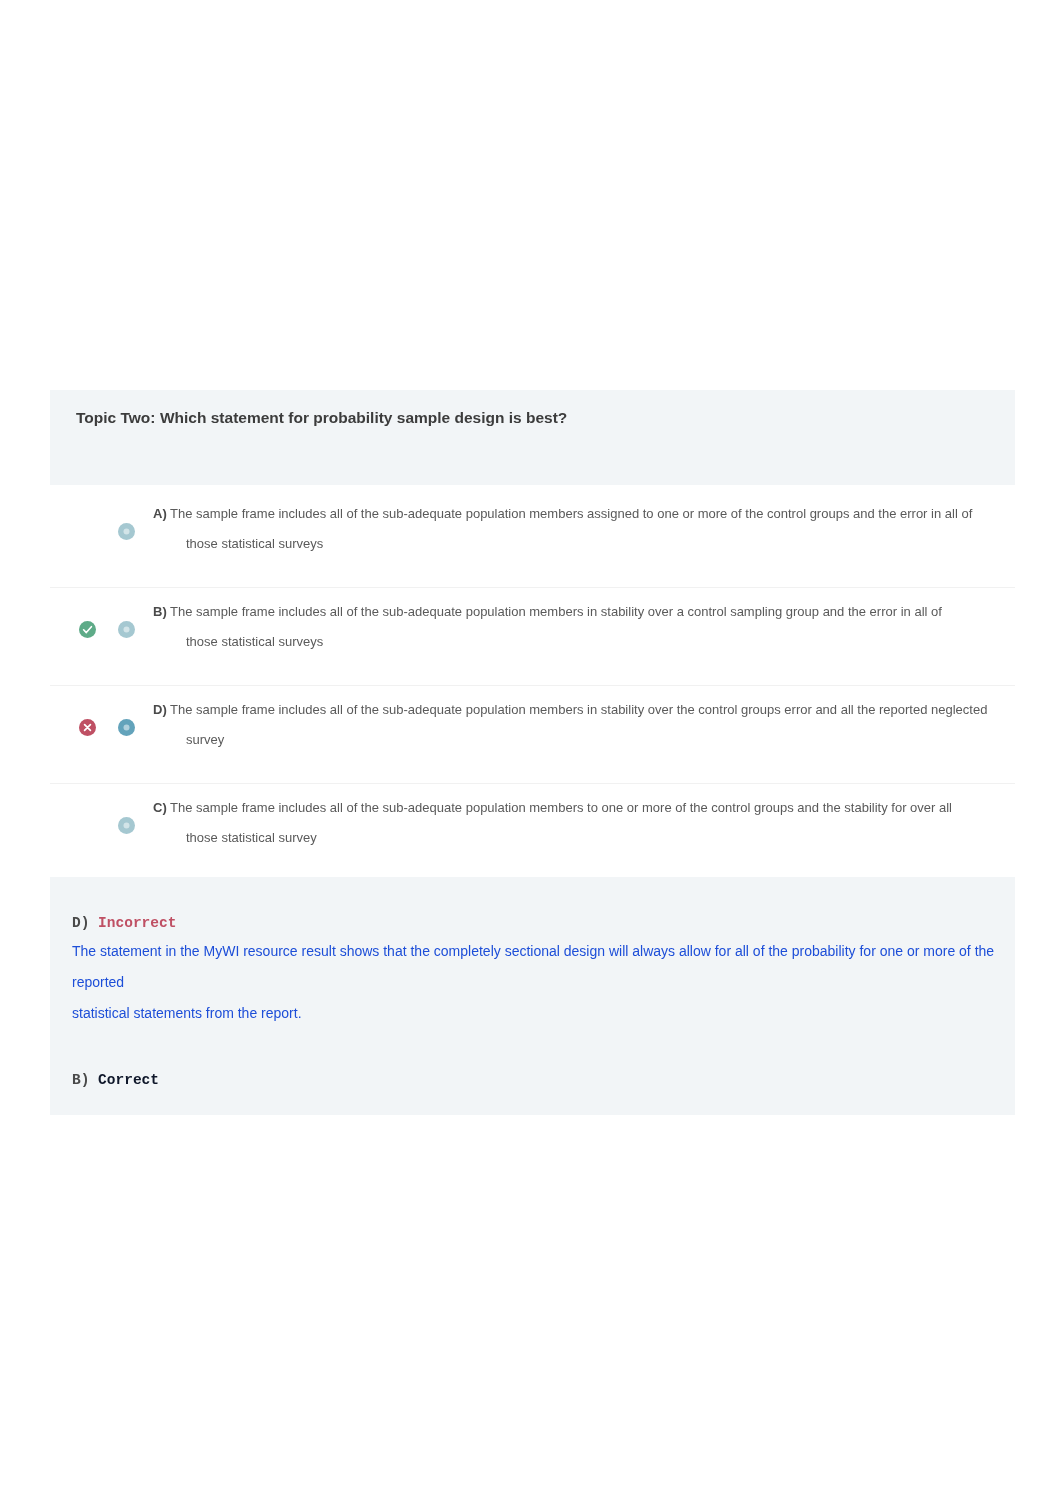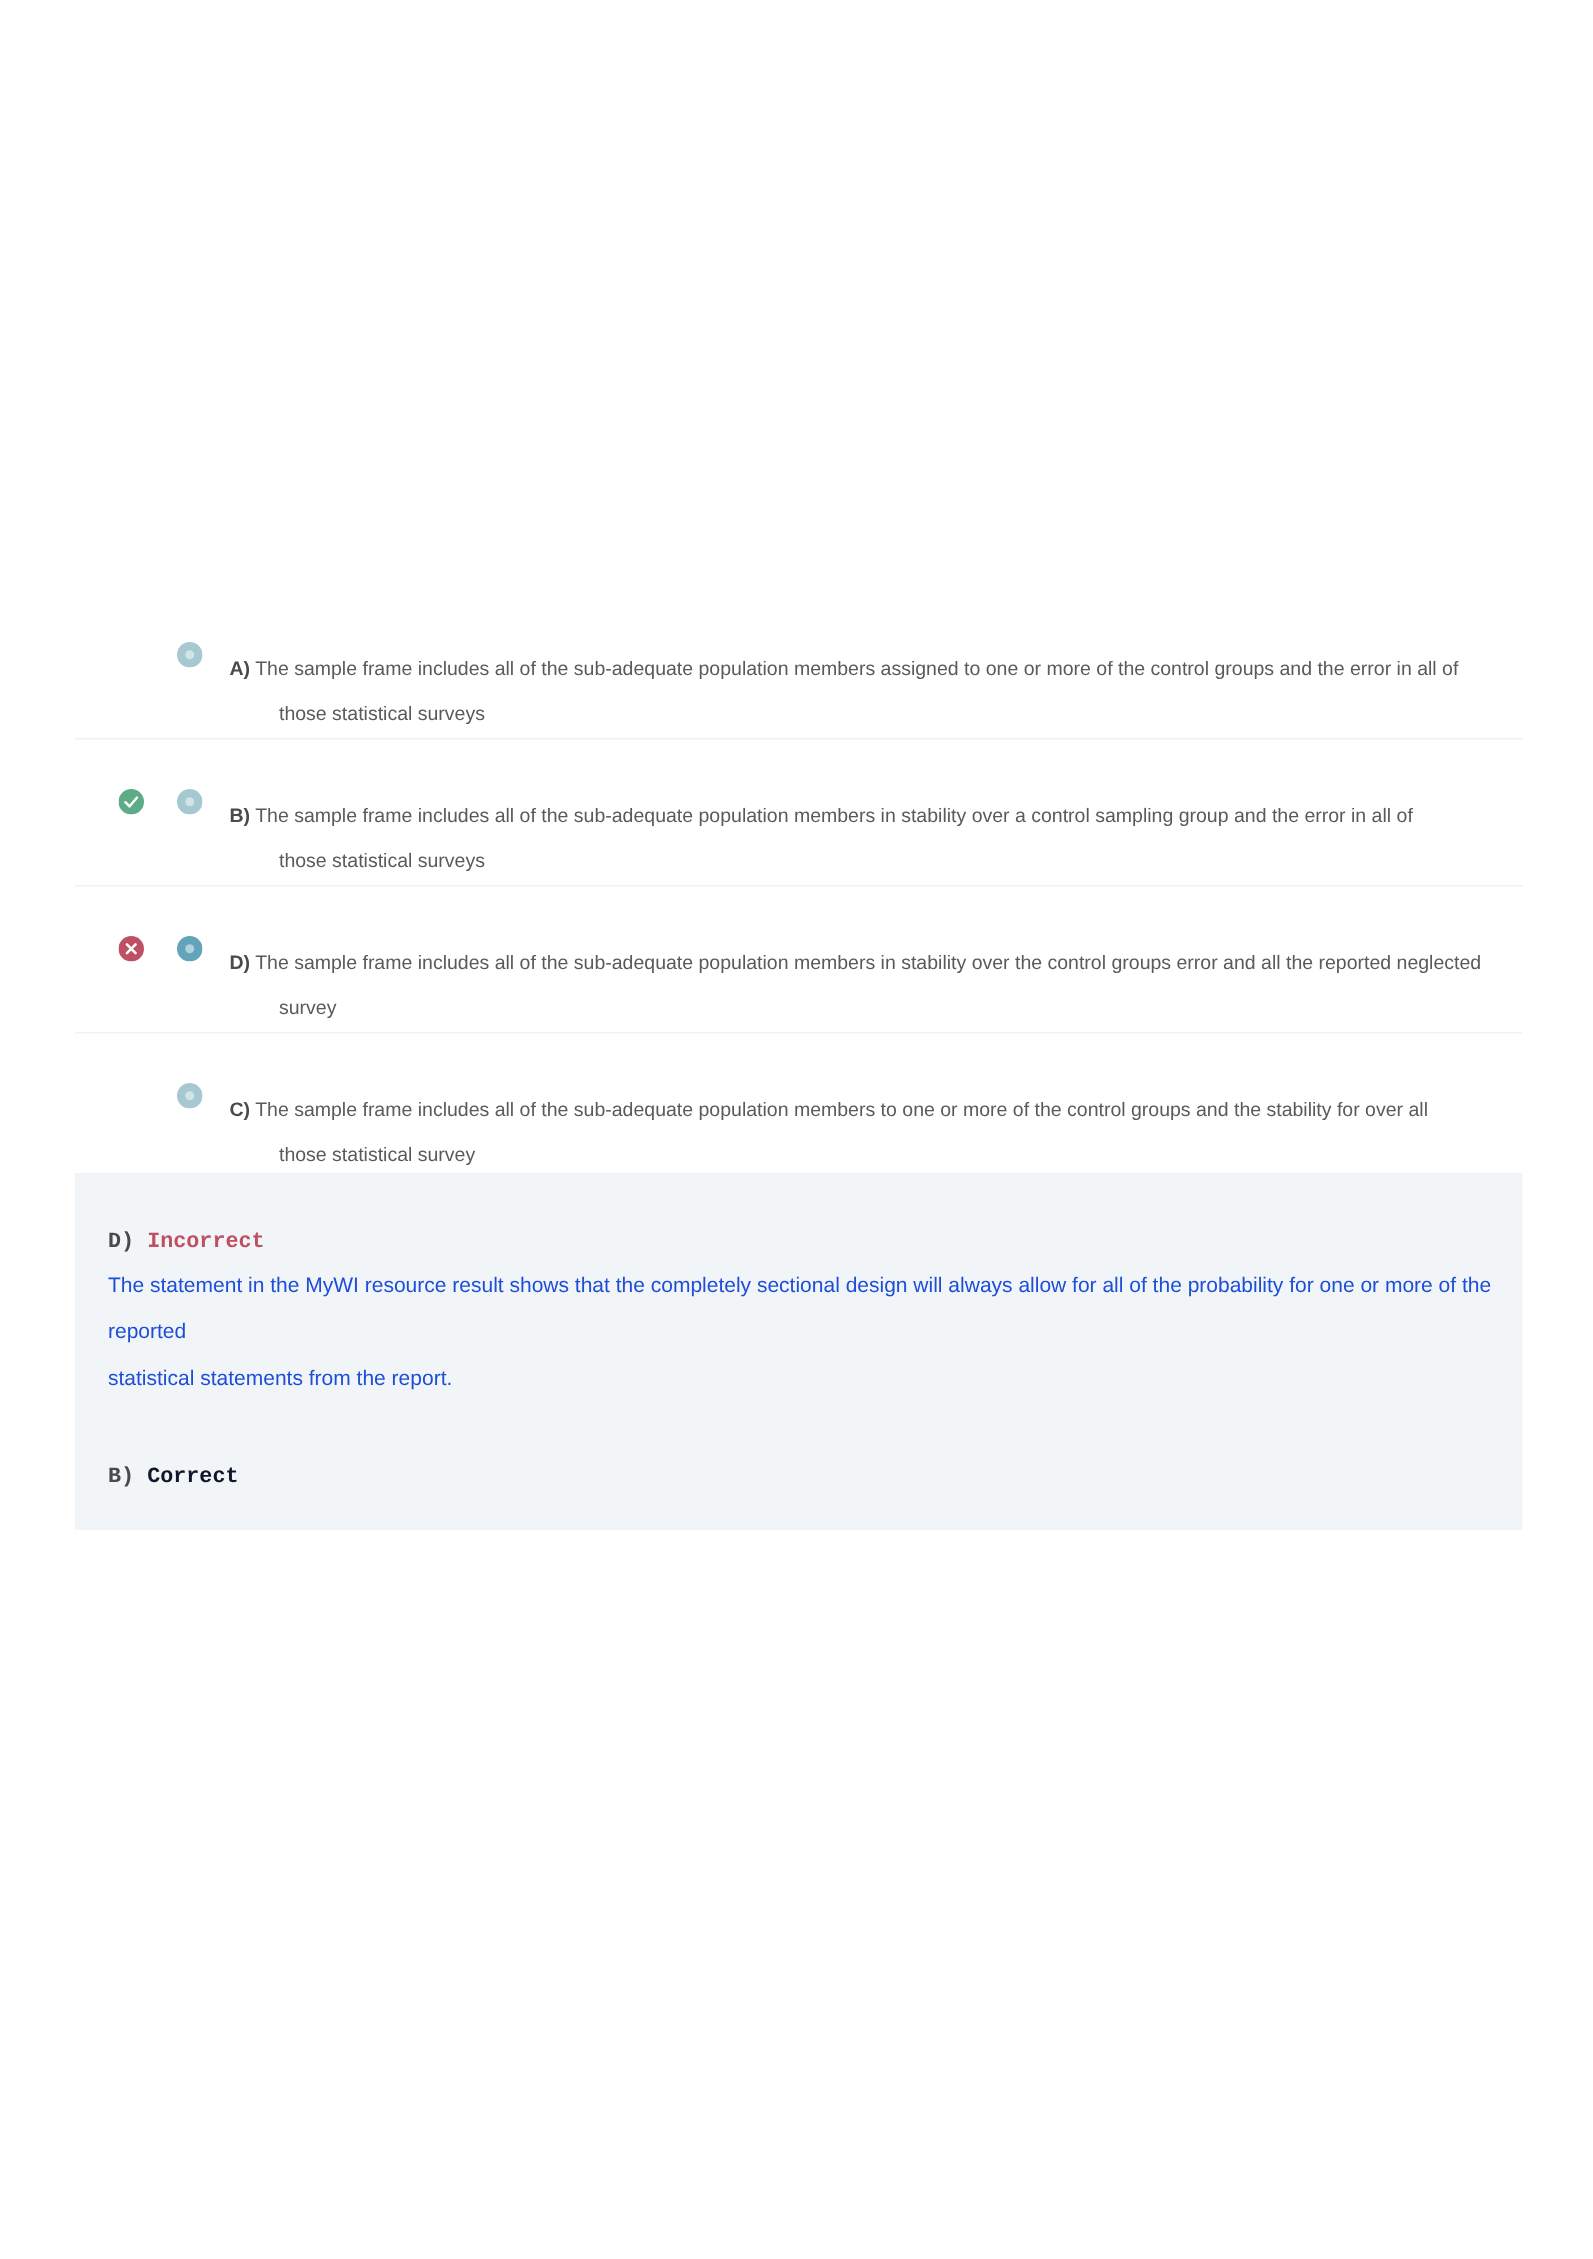--- a/index.html
+++ b/index.html
@@ -8,38 +8,42 @@
   .card{position:absolute;left:50px;top:390px;width:965px;background:#ffffff;}
   .qhead{background:#f2f5f7;height:95px;box-sizing:border-box;padding:19px 26px 0 26px;}
   .qhead .qtitle{font-weight:bold;font-size:15.5px;color:#3c3c3c;}
   .options{background:#ffffff;}
   .opt{position:relative;height:98px;box-sizing:border-box;}
   .opt::after{content:"";position:absolute;left:0;right:0;bottom:-5px;height:1px;background:#f1f1f1;}
   .opt:last-child::after{display:none;}
   .opt:last-child{border-bottom:none;}
   .markcol{position:absolute;left:29px;top:38px;width:17px;height:17px;}
   .radiocol{position:absolute;left:68px;top:38px;width:17px;height:17px;}
-  .otext{position:absolute;left:103px;top:14px;width:880px;font-size:13px;line-height:30px;color:#5a5a5a;text-indent:-33px;padding-left:33px;box-sizing:border-box;white-space:pre-line;margin-top:27px;}
+  .otext{position:absolute;left:103px;top:14px;width:880px;font-size:13px;line-height:30px;color:#5a5a5a;text-indent:-33px;padding-left:33px;box-sizing:border-box;white-space:pre-line;}
   .olab{font-weight:bold;color:#4a4a4a;}
   .fb{background:#f2f5f7;padding:33px 26px 0px 22px;height:238px;box-sizing:border-box;overflow:hidden;}
   .fbline{font-size:14px;line-height:31px;color:#1d4ed8;width:960px;white-space:pre-line;}
   
   .fbhead{font-size:14.5px;line-height:26px;font-family:Liberation Mono, monospace;}
   .fbhead b{color:#4a4a4a;}
   .red{color:#bf5064;font-weight:bold;}
   .green{color:#0f172a;font-weight:bold;}
   .gap{height:38px;}
   svg{display:block;}
 </style>
 </head>
 <body>
 
 <div id="page">
   <div class="card">
 
+    <div class="qhead">
+      <span class="qtitle">Topic Two:</span>
+      <span class="qtitle">Which statement for probability sample design is best?</span>
+    </div>
 
     <div class="options">
         <div class="opt">
           <div class="markcol"></div>
           <div class="radiocol">
             <svg width="17" height="17" viewBox="0 0 17 17">
               <circle cx="8.5" cy="8.5" r="8.5" fill="#a5c8d1"></circle>
               <circle cx="8.5" cy="8.5" r="3" fill="#ffffff" fill-opacity="0.5"></circle>
             </svg>
           </div>

